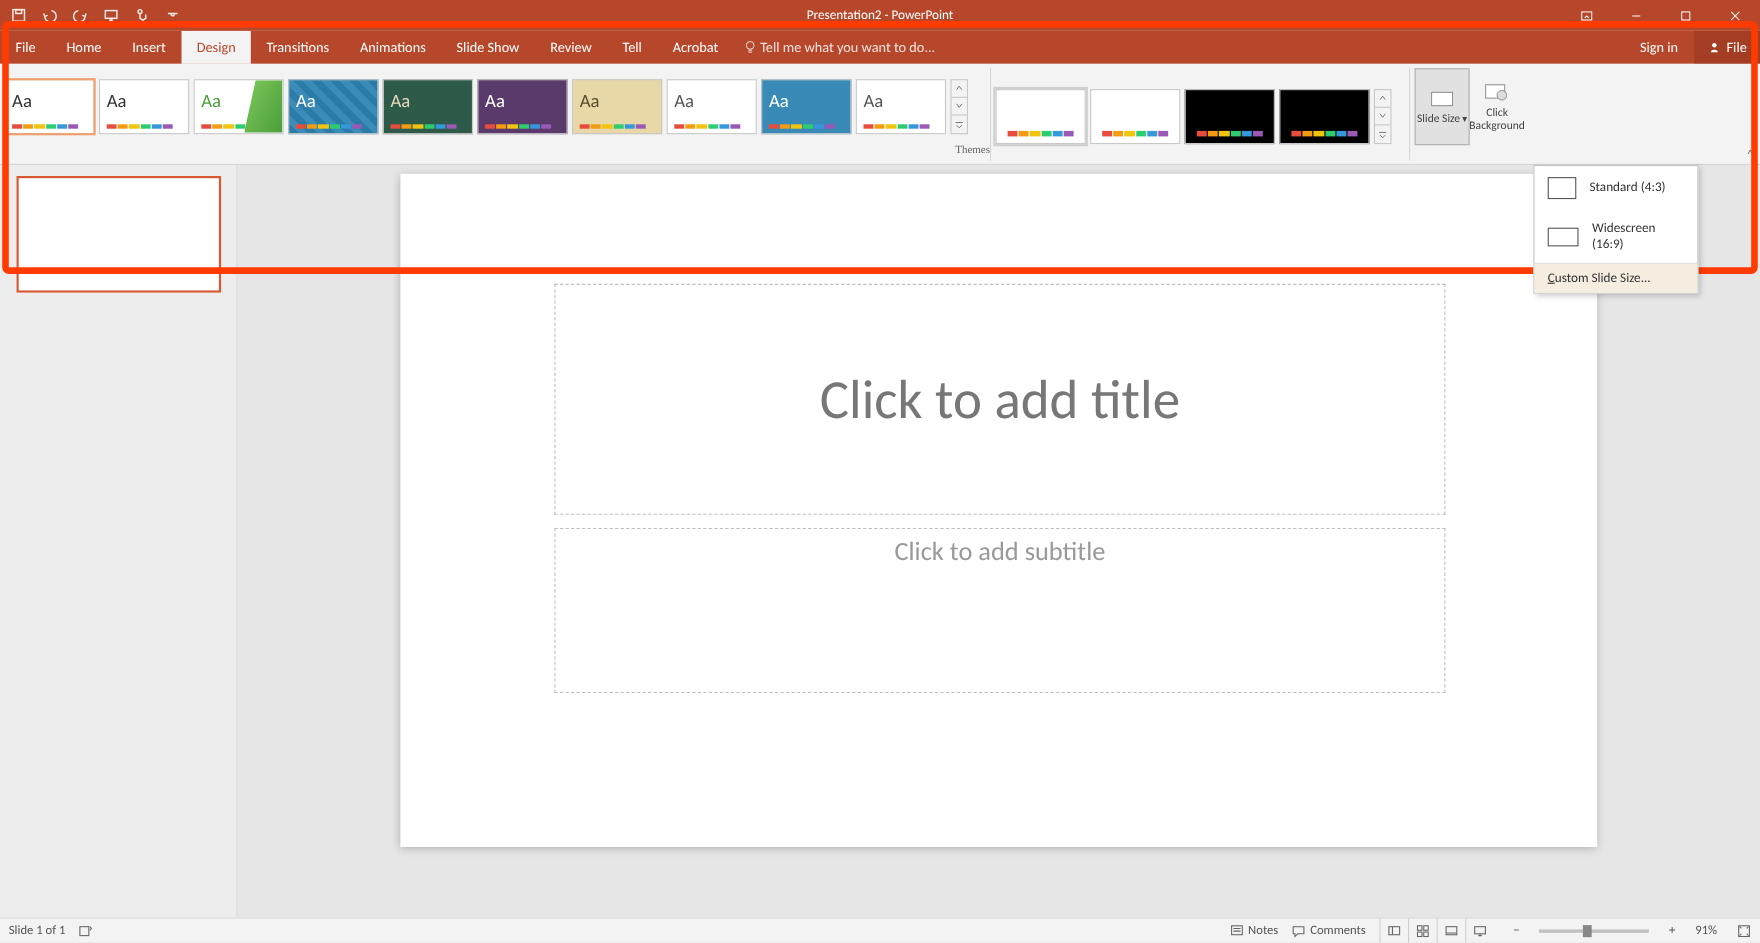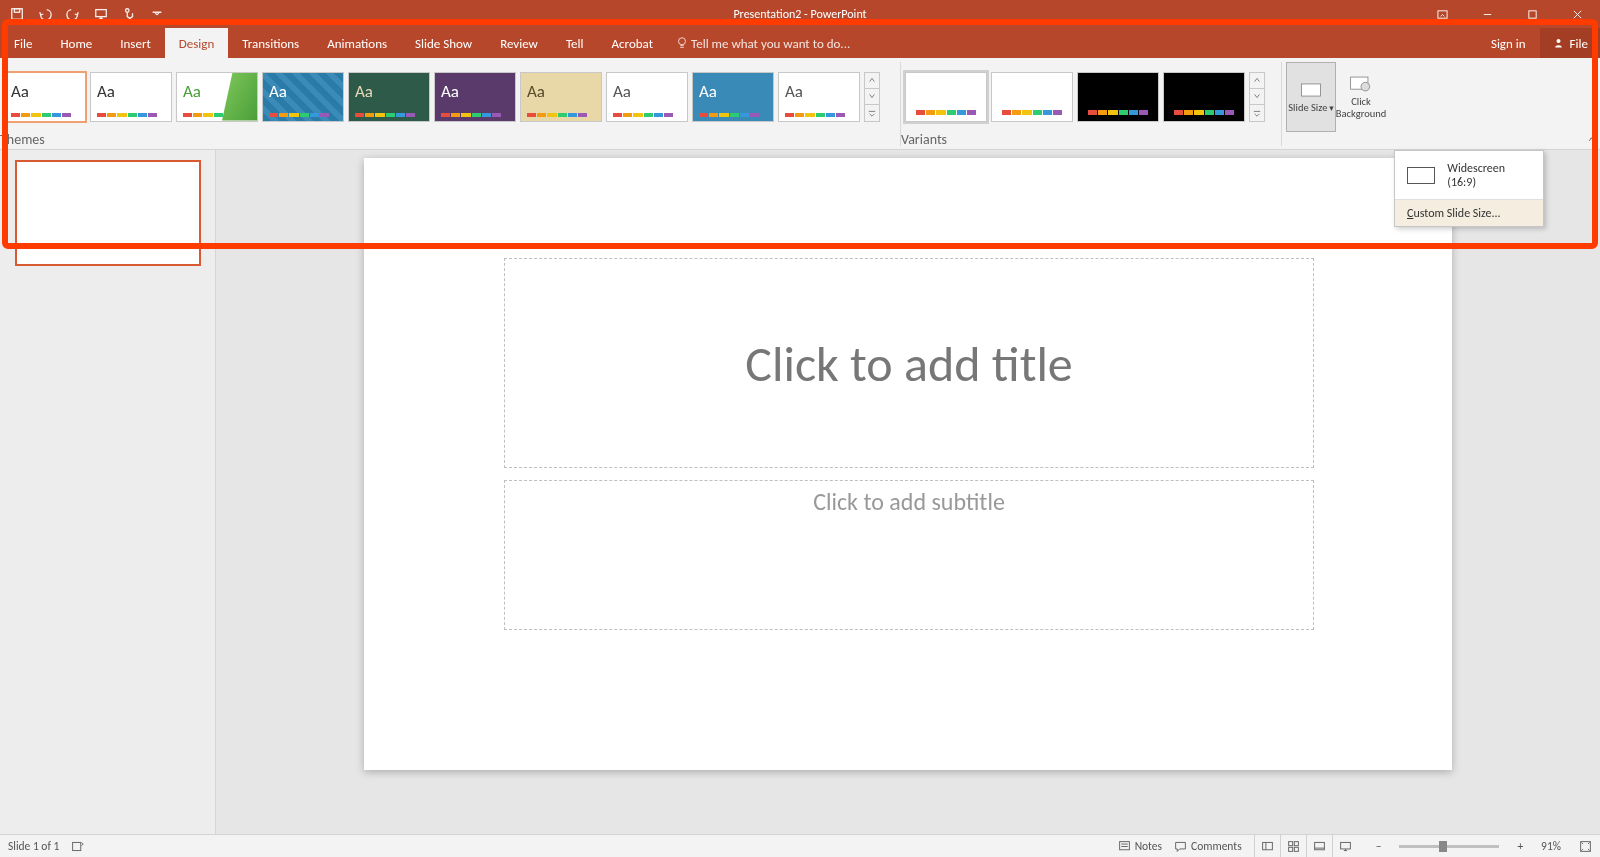--- a/index.html
+++ b/index.html
@@ -21,21 +21,21 @@
 .tellme svg{width:14px;height:14px;stroke:#fff;fill:none;}
 .spacer{flex:1;}
 .signin{padding:0 14px;display:flex;align-items:center;}
 .share{padding:0 12px;display:flex;align-items:center;gap:5px;background:#a33e24;}
 .share svg{width:13px;height:13px;fill:#fff;}
 
 .ribbon-body{height:92px;background:#f3f3f3;border-bottom:1px solid #d4d4d4;display:flex;align-items:flex-start;position:relative;}
 .red-box{position:absolute;left:2px;right:2px;top:-39px;height:230px;border:6px solid #ff3b00;border-radius:6px;pointer-events:none;z-index:50;}
 .group{display:flex;flex-direction:column;height:100%;}
 .group-body{flex:1;display:flex;align-items:center;padding:4px 4px 0 4px;gap:4px;}
-.group-label{height:18px;font-size:14px;color:#666;text-align:left;}
+.group-label{height:18px;font-size:10px;color:#666;text-align:right;font-family:Liberation Serif, serif;}
 .sep{width:1px;height:84px;background:#d9d9d9;margin-top:4px;}
 
 .theme{width:82px;height:50px;border:1px solid #c8c8c8;background:#fff;position:relative;cursor:pointer;overflow:hidden;}
 .theme.sel{outline:2px solid #f0a070;outline-offset:-1px;}
 .theme .aa{position:absolute;left:6px;top:8px;font-size:17px;}
 .theme .bar{position:absolute;left:6px;bottom:4px;height:4px;width:60px;display:flex;gap:1px;}
 .theme .bar span{flex:1;}
 .gallery-scroll{display:flex;flex-direction:column;width:16px;height:50px;border:1px solid #c8c8c8;}
 .gallery-scroll div{flex:1;display:flex;align-items:center;justify-content:center;border-bottom:1px solid #c8c8c8;}
 .gallery-scroll div:last-child{border-bottom:none;}
@@ -360,21 +360,20 @@
               <path d="M2 3 L5 7 L8 3"></path>
             </svg>
           </div>
           <div>
             <svg viewBox="0 0 10 10">
               <path d="M1 3 h8 M2 6 L5 9 L8 6"></path>
             </svg>
           </div>
         </div>
       </div>
-    <div class="group-label">Variants</div>
   </div>
   <div class="sep"></div>
 
   <div class="group" style="width:110px">
     <div class="group-body" style="gap:0">
       <div class="cust-btn active">
         <svg viewBox="0 0 30 22">
             <rect x="4" y="4" width="22" height="14" fill="#fff" stroke="#888"></rect>
           </svg>
         <span><span>Slide Size</span><small> ▾</small></span>
@@ -385,20 +384,24 @@
             <circle cx="20" cy="14" r="5" fill="#ddd" stroke="#888"></circle>
           </svg>
         <span>Click Background</span>
       </div>
     </div>
     <div class="group-label">&nbsp;</div>
   </div>
   <span class="collapse-ribbon">^</span>
 
   <div class="dropdown">
+    <div class="dd-item">
+      <div class="thumb" style="width:26px;height:20px"></div>
+      <span>Standard (4:3)</span>
+    </div>
     <div class="dd-item">
       <div class="thumb" style="width:30px;height:17px"></div>
       <span>Widescreen (16:9)</span>
     </div>
     <div class="dd-foot hl">
       <span><u>C</u>ustom Slide Size...</span>
     </div>
   </div>
 </div>
 

